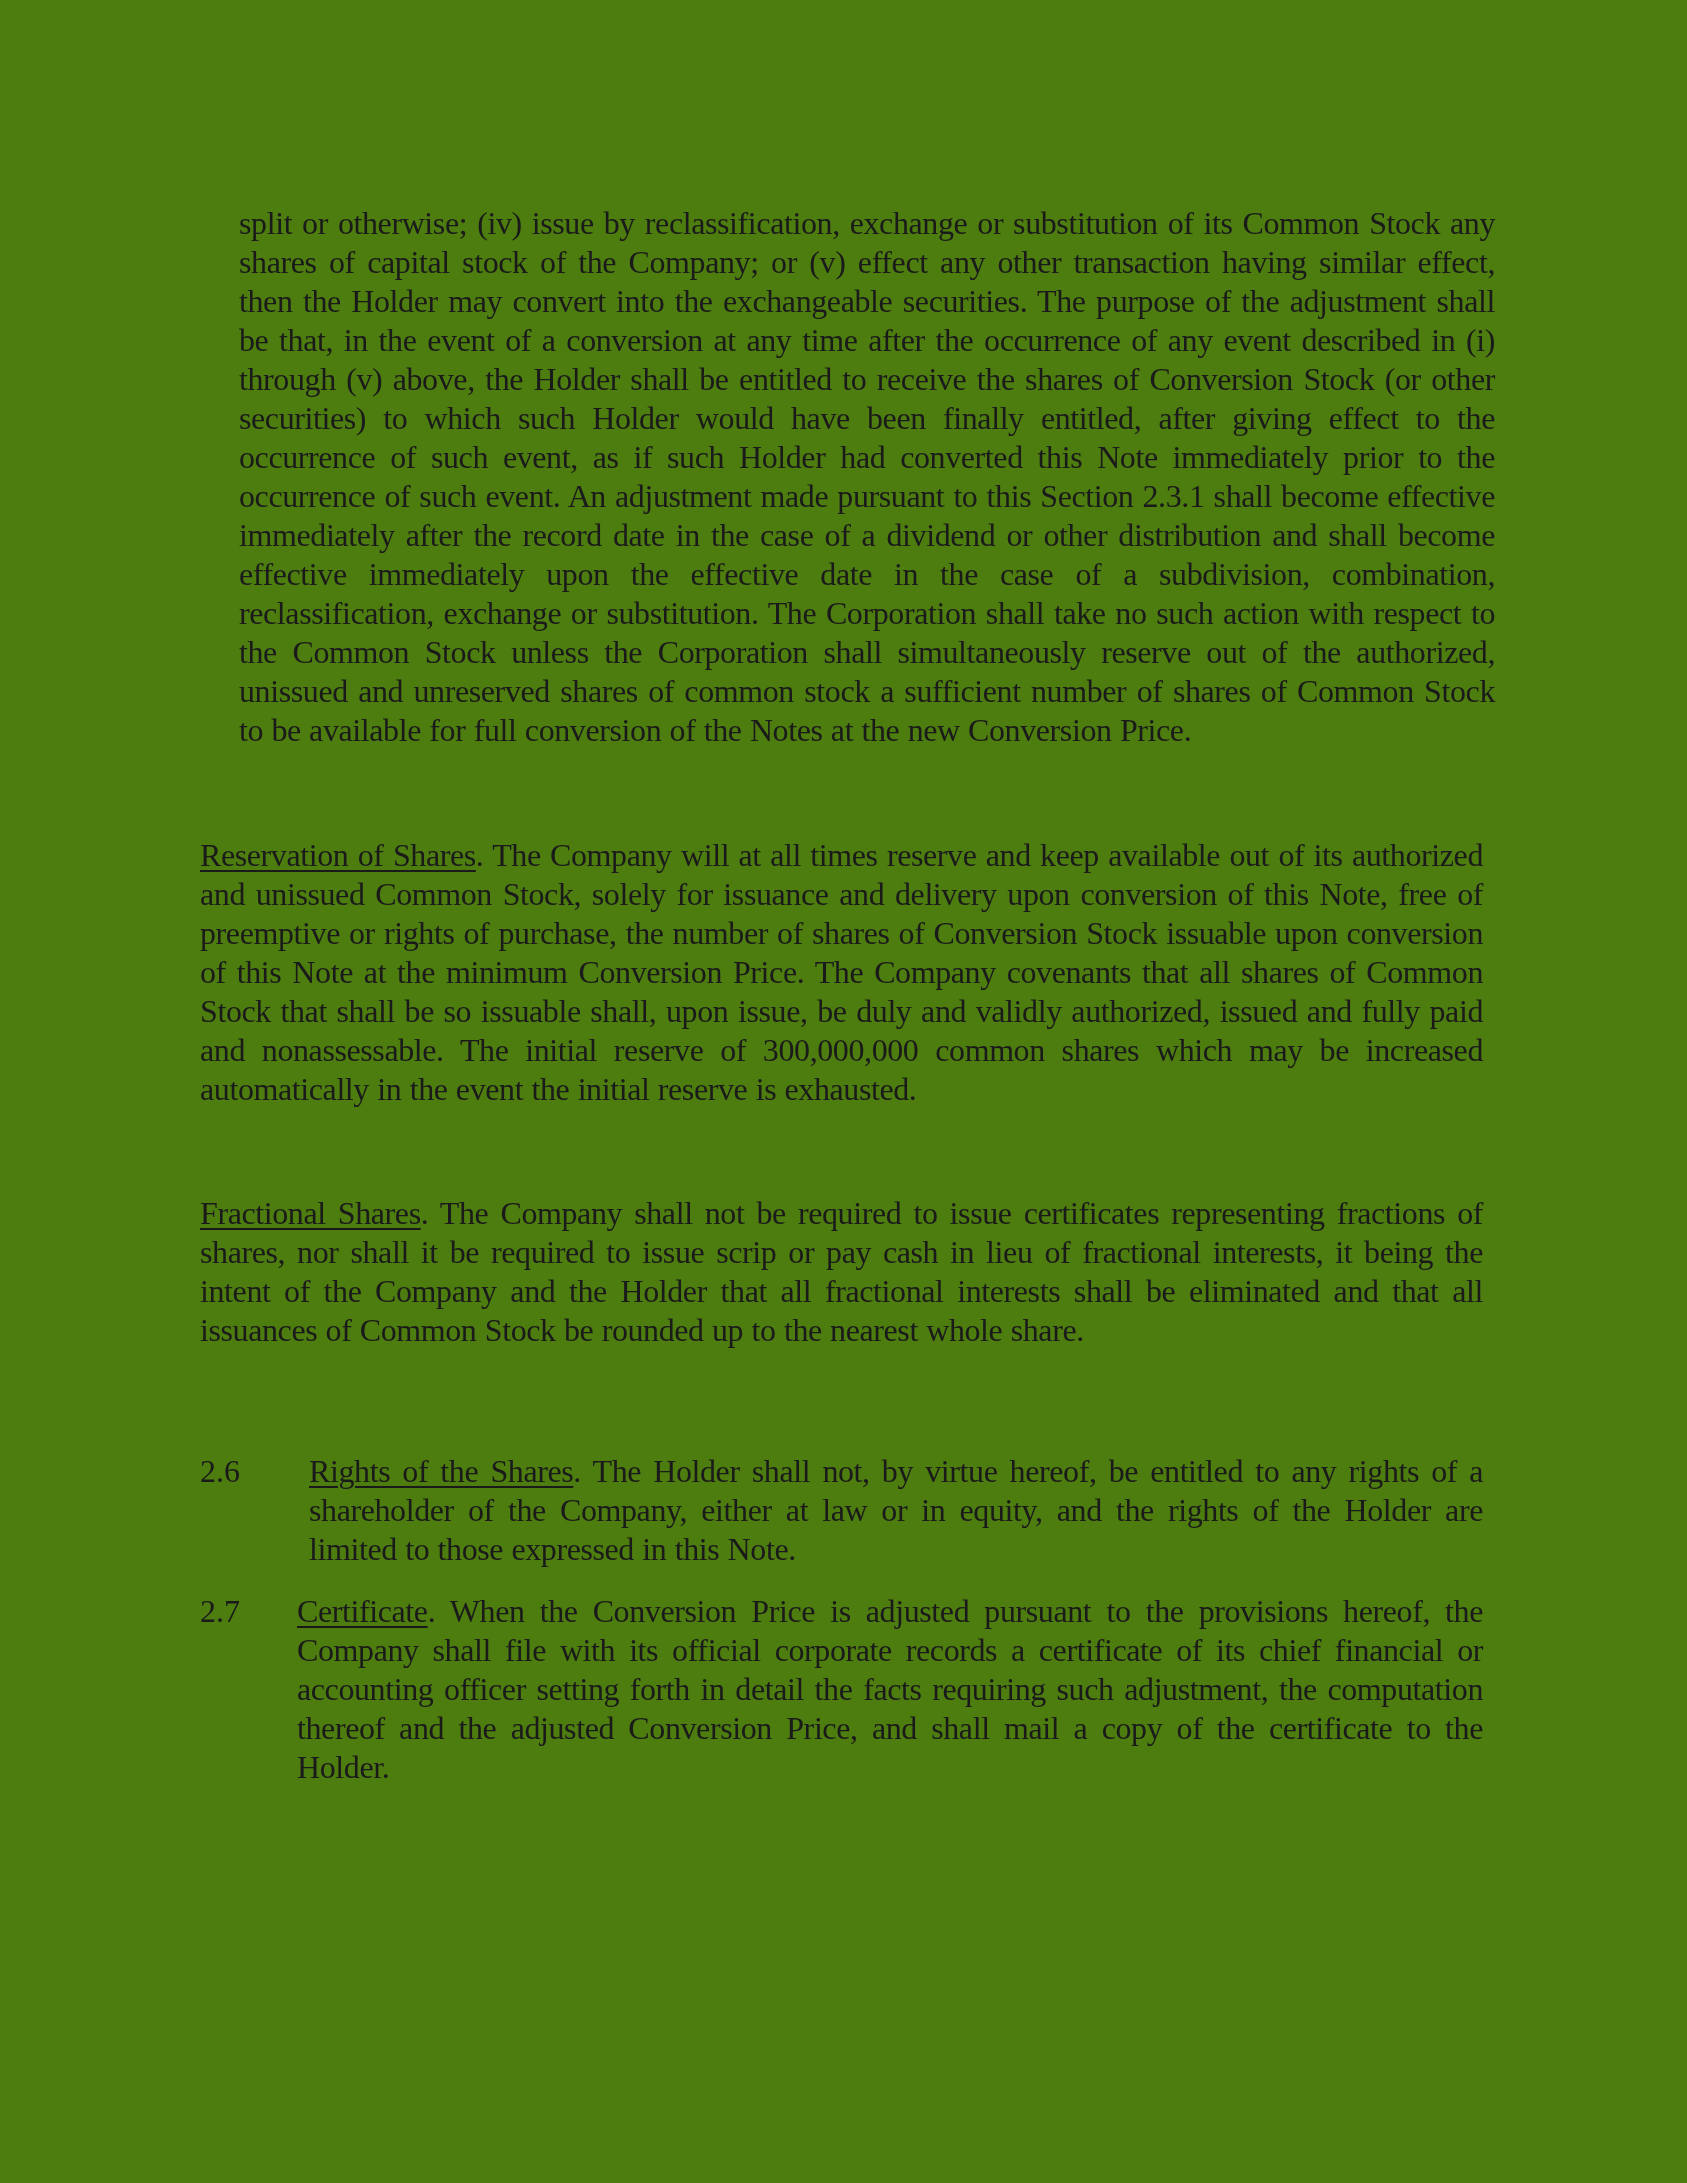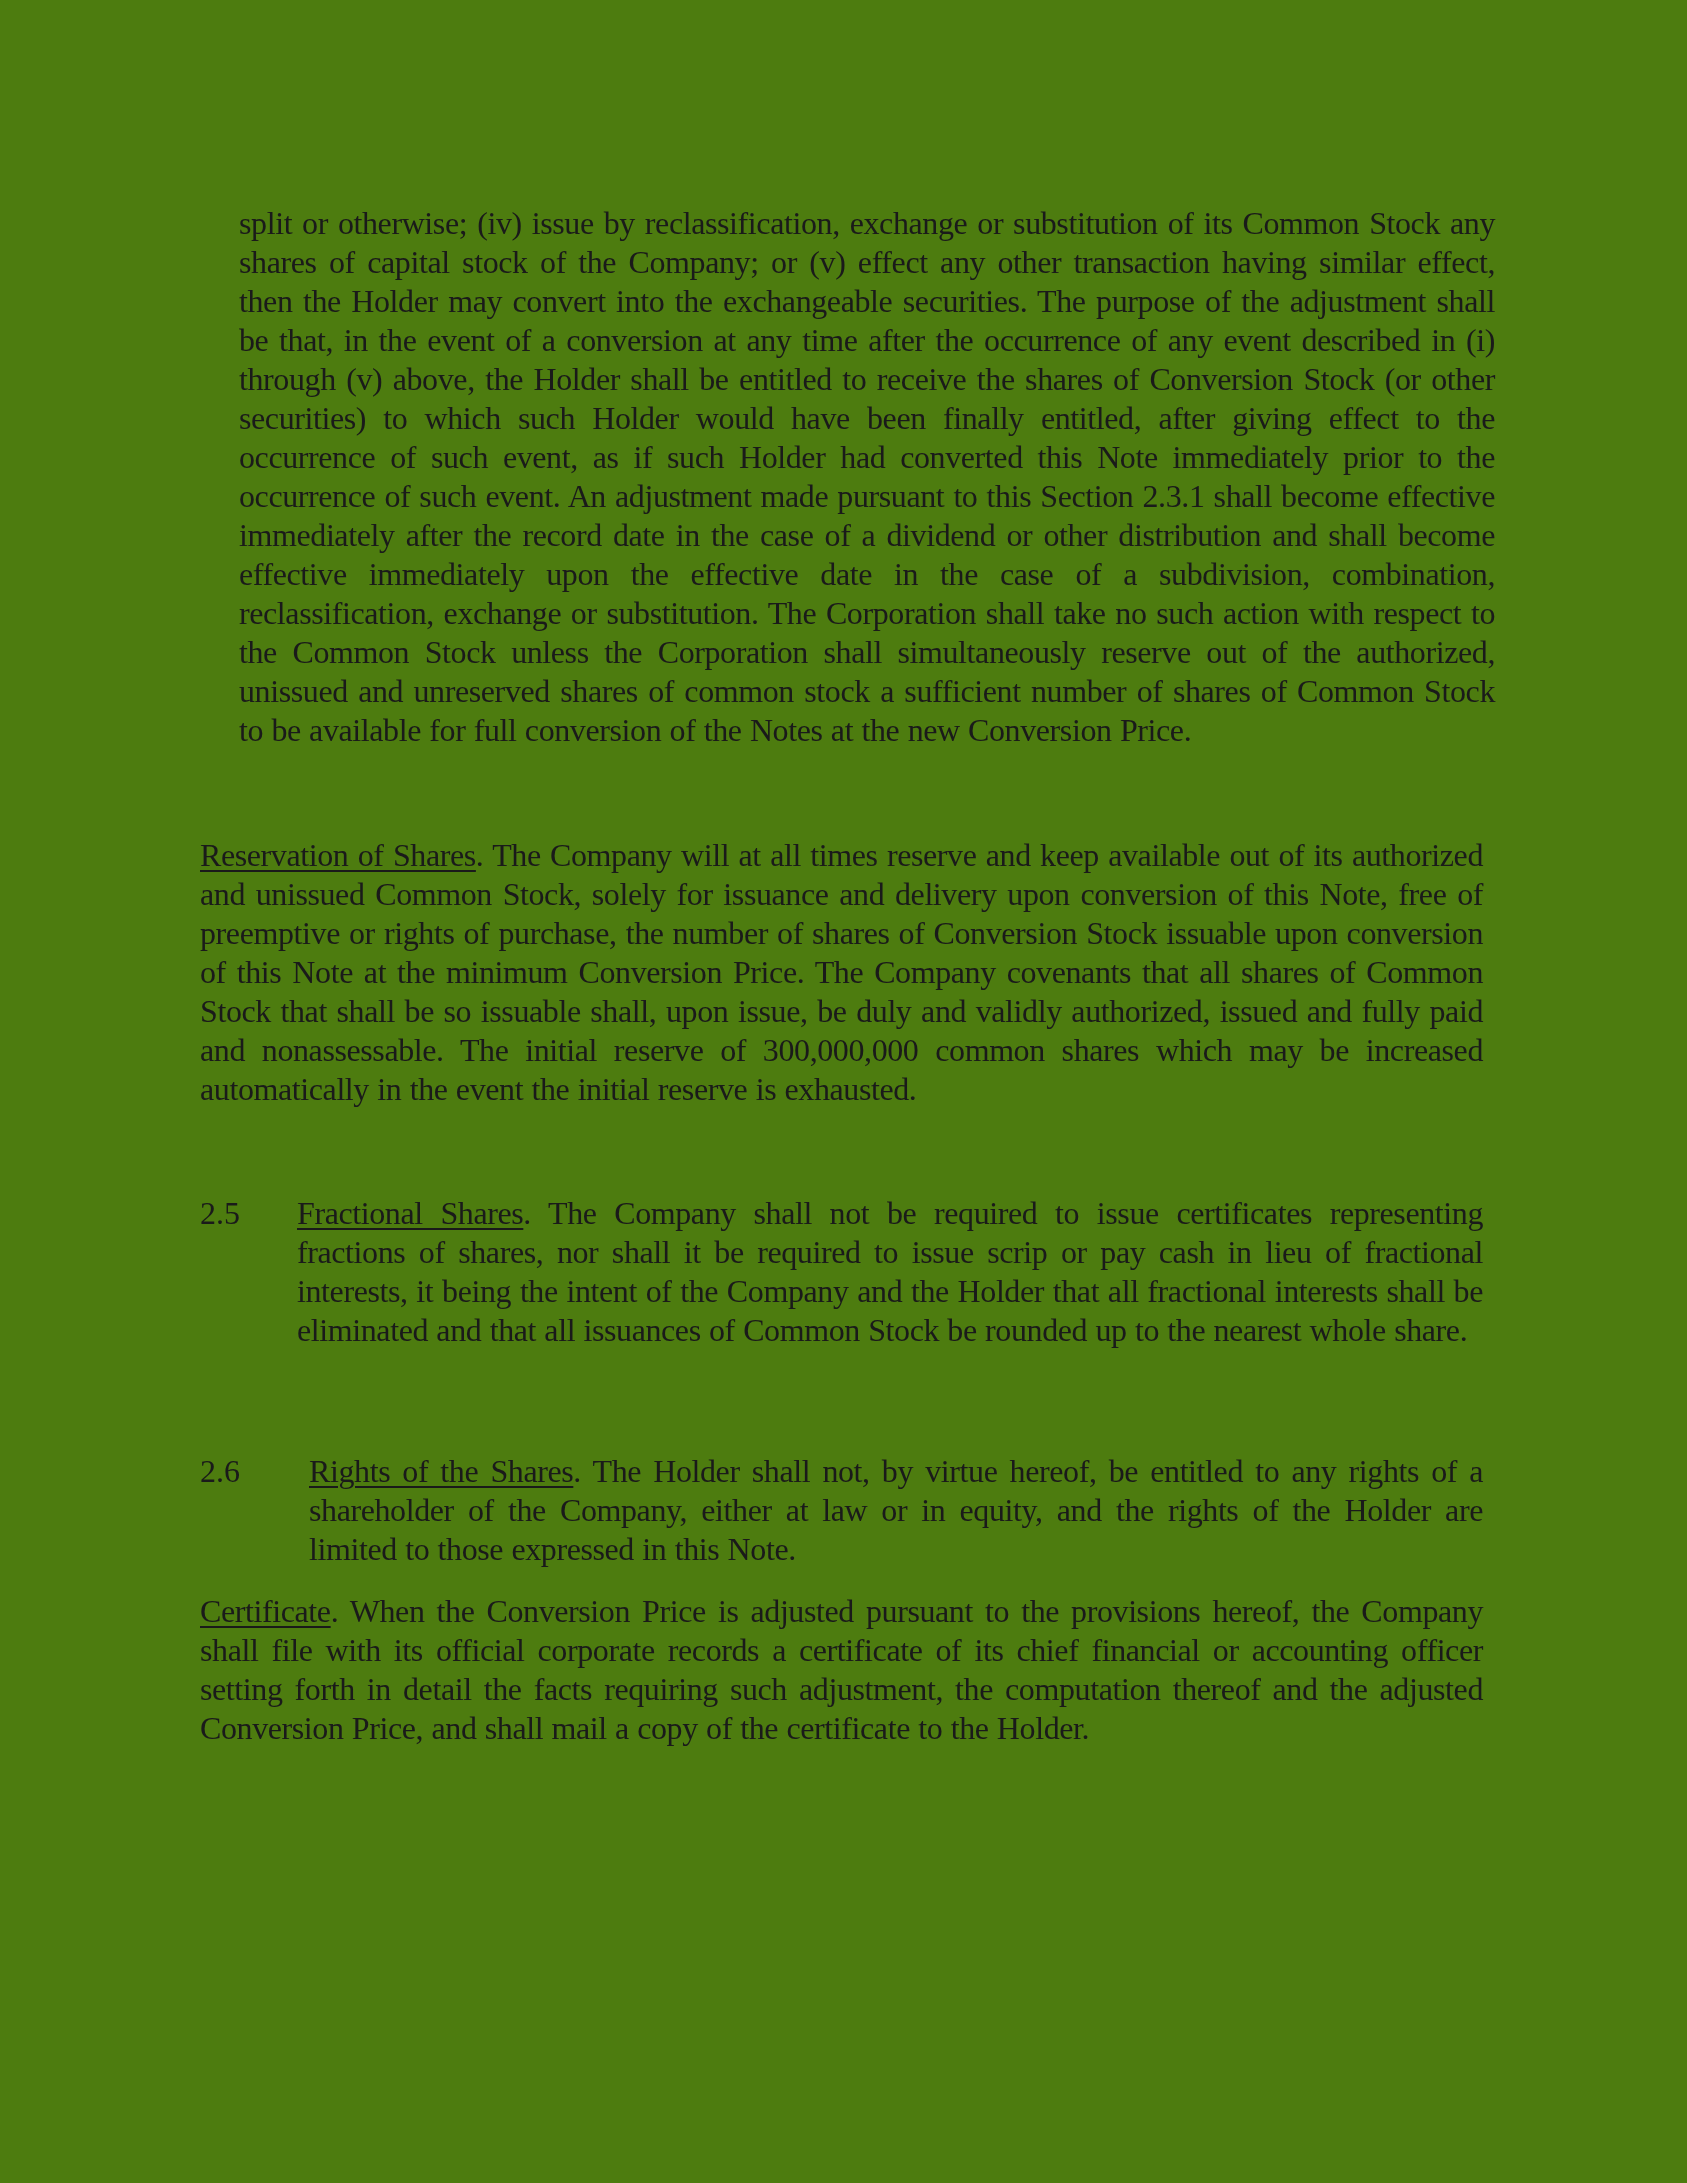--- a/index.html
+++ b/index.html
@@ -68,27 +68,27 @@
 
 <div class="page">
 
   <p class="body-text continuation">split or otherwise; (iv) issue by reclassification, exchange or substitution of its Common Stock any shares of capital stock of the Company; or (v) effect any other transaction having similar effect, then the Holder may convert into the exchangeable securities.  The purpose of the adjustment shall be that, in the event of a conversion at any time after the occurrence of any event described in (i) through (v) above, the Holder shall be entitled to receive the shares of Conversion Stock (or other securities) to which such Holder would have been finally entitled, after giving effect to the occurrence of such event, as if such Holder had converted this Note immediately prior to the occurrence of such event.  An adjustment made pursuant to this Section 2.3.1 shall become effective immediately after the record date in the case of a dividend or other distribution and shall become effective immediately upon the effective date in the case of a subdivision, combination, reclassification, exchange or substitution.  The Corporation shall take no such action with respect to the Common Stock unless the Corporation shall simultaneously reserve out of the authorized, unissued and unreserved shares of common stock a sufficient number of shares of Common Stock to be available for full conversion of the Notes at the new Conversion Price.</p>
 
   <div class="section" id="sec-2-4">
     <p class="body-text section-body"><span class="heading">Reservation of Shares</span><span>.  </span><span>The Company will at all times reserve and keep available out of its authorized and unissued Common Stock, solely for issuance and delivery upon conversion of this Note, free of preemptive or rights of purchase, the number of shares of Conversion Stock issuable upon conversion of this Note at the minimum Conversion Price.  The Company covenants that all shares of Common Stock that shall be so issuable shall, upon issue, be duly and validly authorized, issued and fully paid and nonassessable.  The initial reserve of 300,000,000 common shares which may be increased automatically in the event the initial reserve is exhausted.</span></p>
   </div>
 
   <div class="section" id="sec-2-5">
-    <div class="section-number">2.5</div>
     <p class="body-text section-body"><span class="heading">Fractional Shares</span><span>.  </span><span>The Company shall not be required to issue certificates representing fractions of shares, nor shall it be required to issue scrip or pay cash in lieu of fractional interests, it being the intent of the Company and the Holder that all fractional interests shall be eliminated and that all issuances of Common Stock be rounded up to the nearest whole share.</span></p>
   </div>
 
   <div class="section" id="sec-2-6">
     <div class="section-number">2.6</div>
     <p class="body-text section-body"><span class="heading">Rights of the Shares</span><span>.  </span><span>The Holder shall not, by virtue hereof, be entitled to any rights of a shareholder of the Company, either at law or in equity, and the rights of the Holder are limited to those expressed in this Note.</span></p>
   </div>
 
   <div class="section" id="sec-2-7">
+    <div class="section-number">2.7</div>
     <p class="body-text section-body"><span class="heading">Certificate</span><span>.  </span><span>When the Conversion Price is adjusted pursuant to the provisions hereof, the Company shall file with its official corporate records a certificate of its chief financial or accounting officer setting forth in detail the facts requiring such adjustment, the computation thereof and the adjusted Conversion Price, and shall mail a copy of the certificate to the Holder.</span></p>
   </div>
 
 </div>
 
 
 </body></html>

